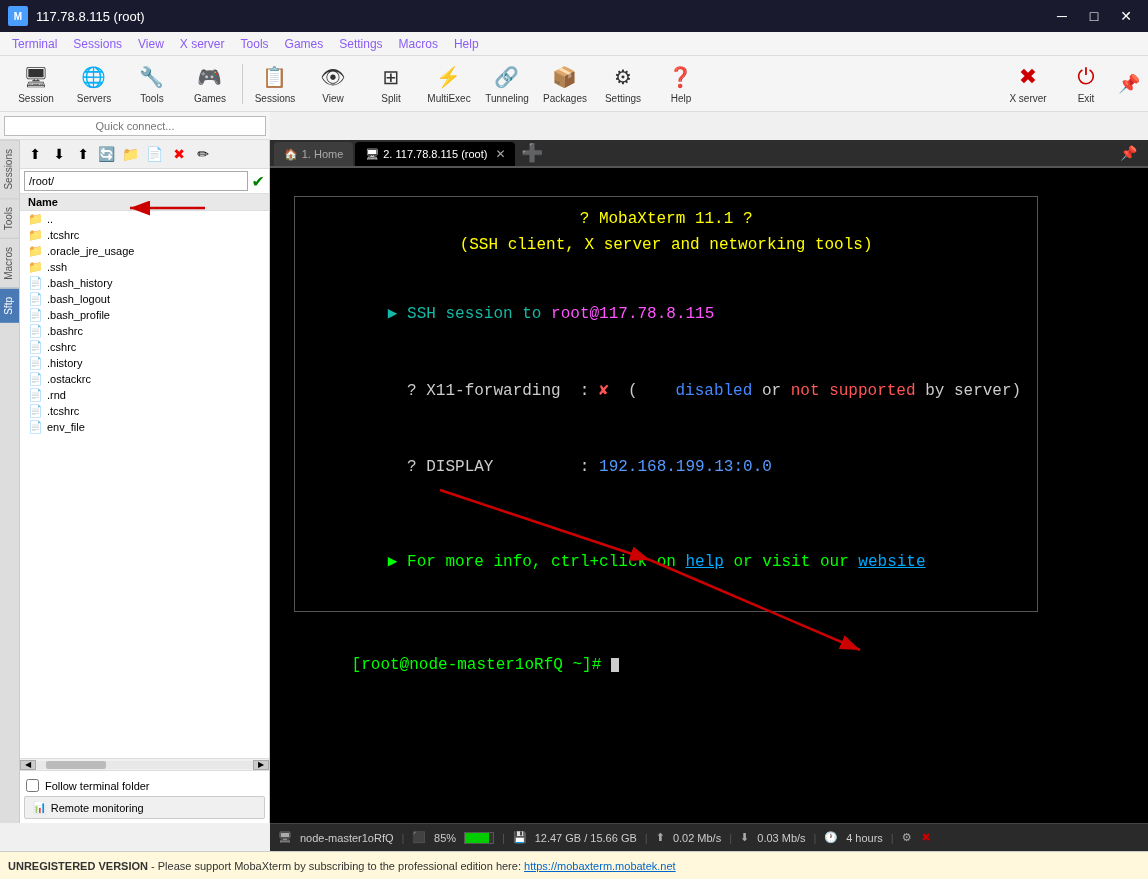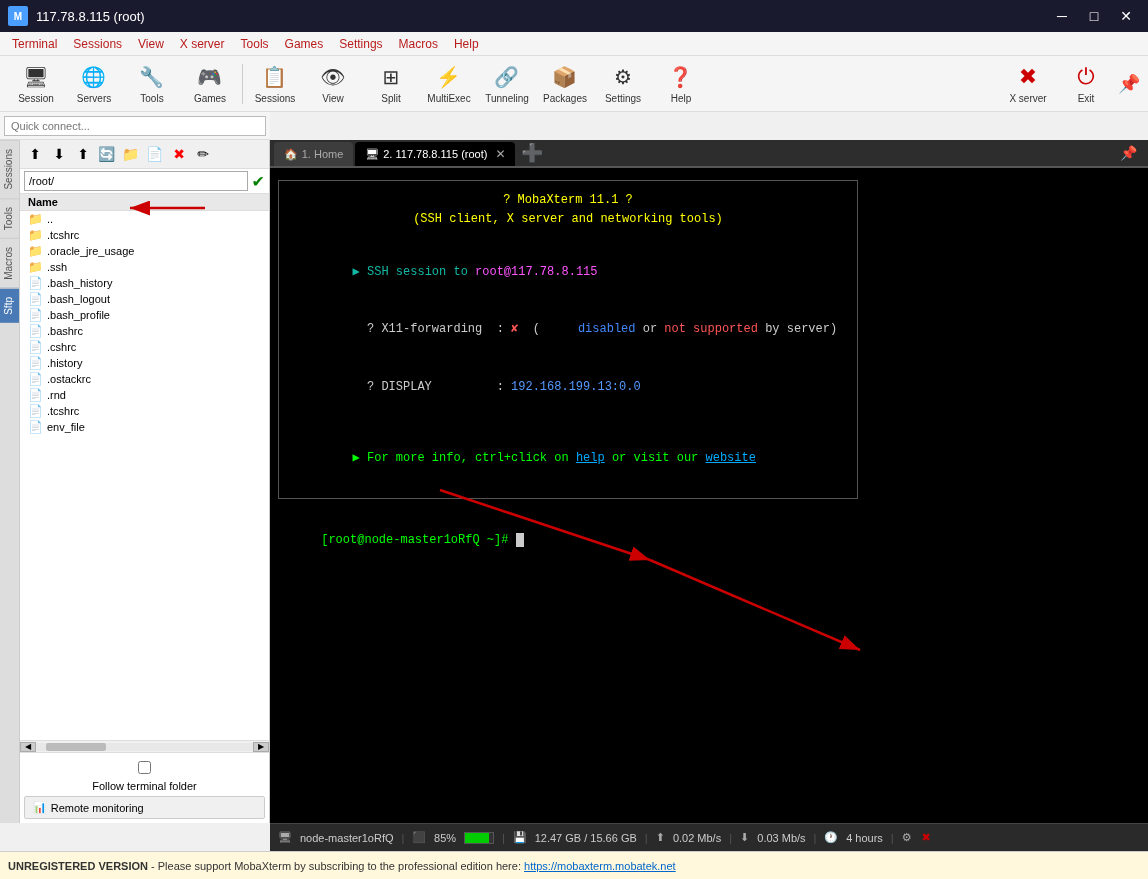--- a/index.html
+++ b/index.html
@@ -26,21 +26,21 @@
       border-bottom: 1px solid #ddd;
       height: 24px;
       display: flex;
       align-items: center;
       padding: 0 4px;
     }
     #menubar .menu-item {
       padding: 2px 8px;
       cursor: pointer;
       font-size: 12px;
-      color: #b91c1c;
+      color: #8b5cf6;
       border-radius: 2px;
     }
 
     
     #toolbar {
       background: #f5f5f5;
       border-bottom: 1px solid #ddd;
       height: 56px;
       display: flex;
       align-items: center;
@@ -134,21 +134,20 @@
     #fp-bottom {
       border-top: 1px solid #ddd;
       padding: 4px;
     }
     #fp-follow {
       display: flex;
       align-items: center;
       gap: 6px;
       font-size: 11px;
       padding: 4px 2px;
-      flex-direction: column;
     }
     #fp-follow input[type=checkbox] { cursor: pointer; }
     #fp-monitor {
       display: flex;
       align-items: center;
       gap: 4px;
       background: #f0f0f0;
       border: 1px solid #ccc;
       padding: 4px 8px;
       cursor: pointer;
@@ -257,20 +256,21 @@
       align-items: center;
       padding: 2px 4px;
     }
     #qc-input {
       flex: 1;
       border: 1px solid #bbb;
       padding: 2px 6px;
       font-size: 11px;
       color: #999;
       height: 20px;
+      text-align: center;
     }
 
     
     #arrows-overlay {
       position: absolute;
       top: 0;
       left: 0;
       width: 1148px;
       height: 879px;
       pointer-events: none;
@@ -486,21 +486,21 @@
     <div class="tab active" style="background:#000;color:white;display:flex;align-items:center;padding:4px 10px;font-size:11px;cursor:pointer;border-radius:4px 4px 0 0;gap:4px;height:24px;margin-left:2px;">
       <span style="font-size:11px;">🖥</span>
       <span>2. 117.78.8.115 (root)</span>
       <span style="color:#aaa;font-size:12px;margin-left:4px;cursor:pointer;">✕</span>
     </div>
     <div style="color:#aaa;font-size:18px;padding:0 6px;cursor:pointer;align-self:center;">➕</div>
     <div style="flex:1"></div>
     <div style="color:#aaa;font-size:14px;padding:0 6px;cursor:pointer;align-self:center;">📌</div>
   </div>
 
-  <div id="terminal-content" style="flex:1;background:#000;color:#ccc;font-family:'Courier New',monospace;font-size:12px;padding:8px;overflow:auto;position:relative;">
+  <div id="terminal-content" style="flex:1;background:#000;color:#ccc;font-family:'Courier New',monospace;font-size:16px;padding:24px;overflow:auto;position:relative;">
     
     <div style="border:1px solid #555;padding:10px 16px;margin:4px 0 10px 0;display:inline-block;min-width:580px;">
       <div class="term-line" style="color:#ffff00;text-align:center;line-height:1.6;">? MobaXterm 11.1 ?</div>
       <div class="term-line" style="color:#ffff00;text-align:center;line-height:1.6;">(SSH client, X server and networking tools)</div>
       <br>
       <div class="term-line" style="line-height:1.6;">
         <span style="color:#14b8a6;">▶ SSH session to </span><span style="color:#ff55ff;">root@117.78.8.115</span>
       </div>
       <div class="term-line" style="line-height:1.6;">
         <span style="color:#ccc;">&nbsp;&nbsp;? X11-forwarding&nbsp;&nbsp;: </span><span style="color:#ff5555;">✘&nbsp; </span><span style="color:#ccc;">(</span><span style="color:#4488ff;margin-left:38px;">disabled</span><span style="color:#ccc;"> or </span><span style="color:#ff5555;">not supported</span><span style="color:#ccc;"> by server)</span>

